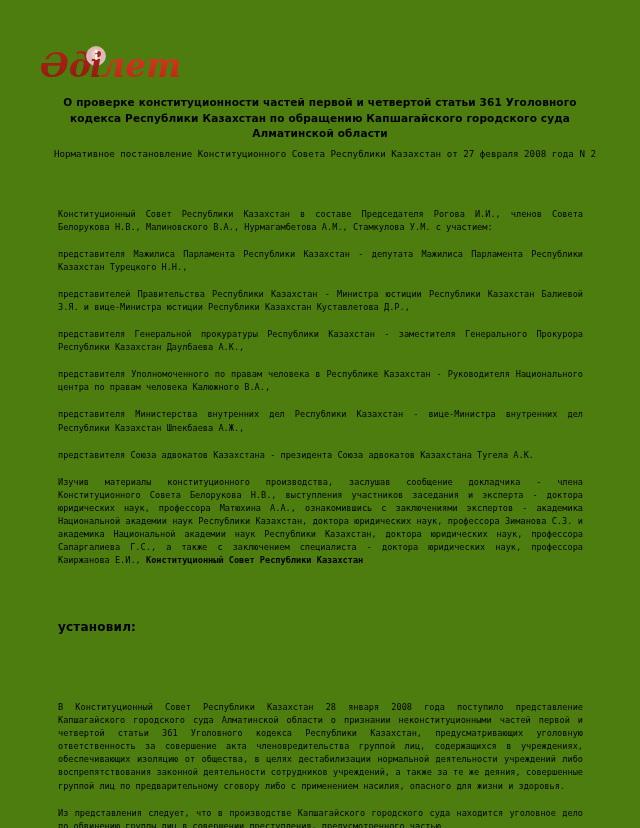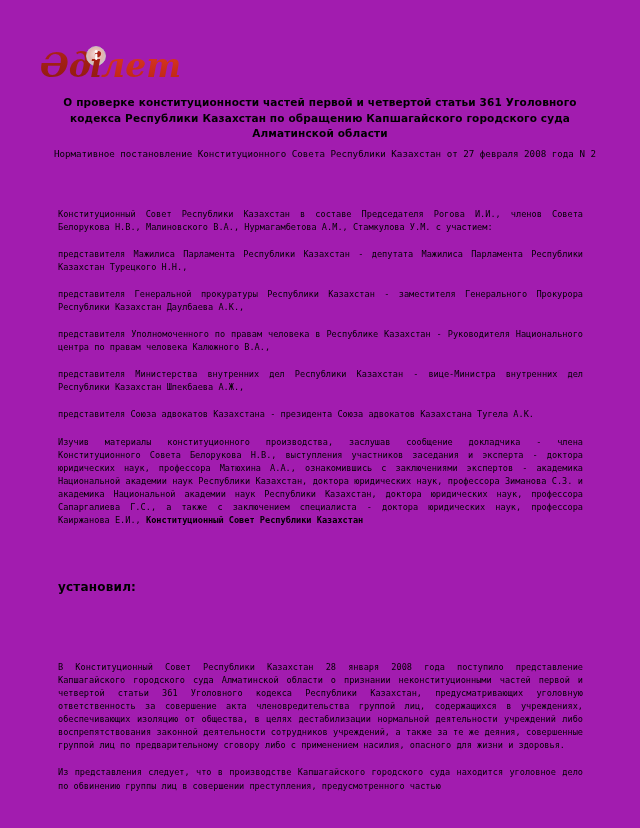--- a/index.html
+++ b/index.html
@@ -11,21 +11,21 @@
     width: 640px;
     height: 828px;
     overflow: hidden;
     font-family: "DejaVu Sans Mono", monospace;
     color: #000000;
   }
   .page {
     position: relative;
     width: 640px;
     height: 828px;
-    background: #a21caf;
+    background: #4d7c0f;
     box-sizing: border-box;
     padding: 8px 40px 0 44px;
   }
 
   
   .logo-wrap {
     position: absolute;
     left: 40px;
     top: 44px;
     height: 42px;
@@ -139,20 +139,21 @@
   </div>
 
   <h1 class="doc-title">О проверке конституционности частей первой и четвертой статьи 361 Уголовного кодекса Республики Казахстан по обращению Капшагайского городского суда Алматинской области</h1>
 
   <div class="doc-subtitle">Нормативное постановление Конституционного Совета Республики Казахстан от 27 февраля 2008 года N 2</div>
 
   <div class="body-block">
 
     <p class="p-indent">Конституционный Совет Республики Казахстан в составе Председателя Рогова И.И., членов Совета Белорукова Н.В., Малиновского В.А., Нурмагамбетова А.М., Стамкулова У.М. с участием:</p>
     <p class="p-indent">представителя Мажилиса Парламента Республики Казахстан - депутата Мажилиса Парламента Республики Казахстан Турецкого Н.Н.,</p>
+    <p class="p-indent">представителей Правительства Республики Казахстан - Министра юстиции Республики Казахстан Балиевой З.Я. и вице-Министра юстиции Республики Казахстан Куставлетова Д.Р.,</p>
     <p class="p-indent">представителя Генеральной прокуратуры Республики Казахстан - заместителя Генерального Прокурора Республики Казахстан Даулбаева А.К.,</p>
     <p class="p-indent">представителя Уполномоченного по правам человека в Республике Казахстан - Руководителя Национального центра по правам человека Калюжного В.А.,</p>
     <p class="p-indent">представителя Министерства внутренних дел Республики Казахстан - вице-Министра внутренних дел Республики Казахстан Шпекбаева А.Ж.,</p>
     <p class="p-indent">представителя Союза адвокатов Казахстана - президента Союза адвокатов Казахстана Тугела А.К.</p>
 
     <p class="p-indent"><span>Изучив материалы конституционного производства, заслушав сообщение докладчика - члена Конституционного Совета Белорукова Н.В., выступления участников заседания и эксперта - доктора юридических наук, профессора Матюхина А.А., ознакомившись с заключениями экспертов - академика Национальной академии наук Республики Казахстан, доктора юридических наук, профессора Зиманова С.З. и академика Национальной академии наук Республики Казахстан, доктора юридических наук, профессора Сапаргалиева Г.С., а также с заключением специалиста - доктора юридических наук, профессора Каиржанова Е.И.,  </span><span class="strong-inline">Конституционный Совет Республики Казахстан</span></p>
 
     <div class="spacer-line"></div>
     <div class="spacer-line"></div>
 

